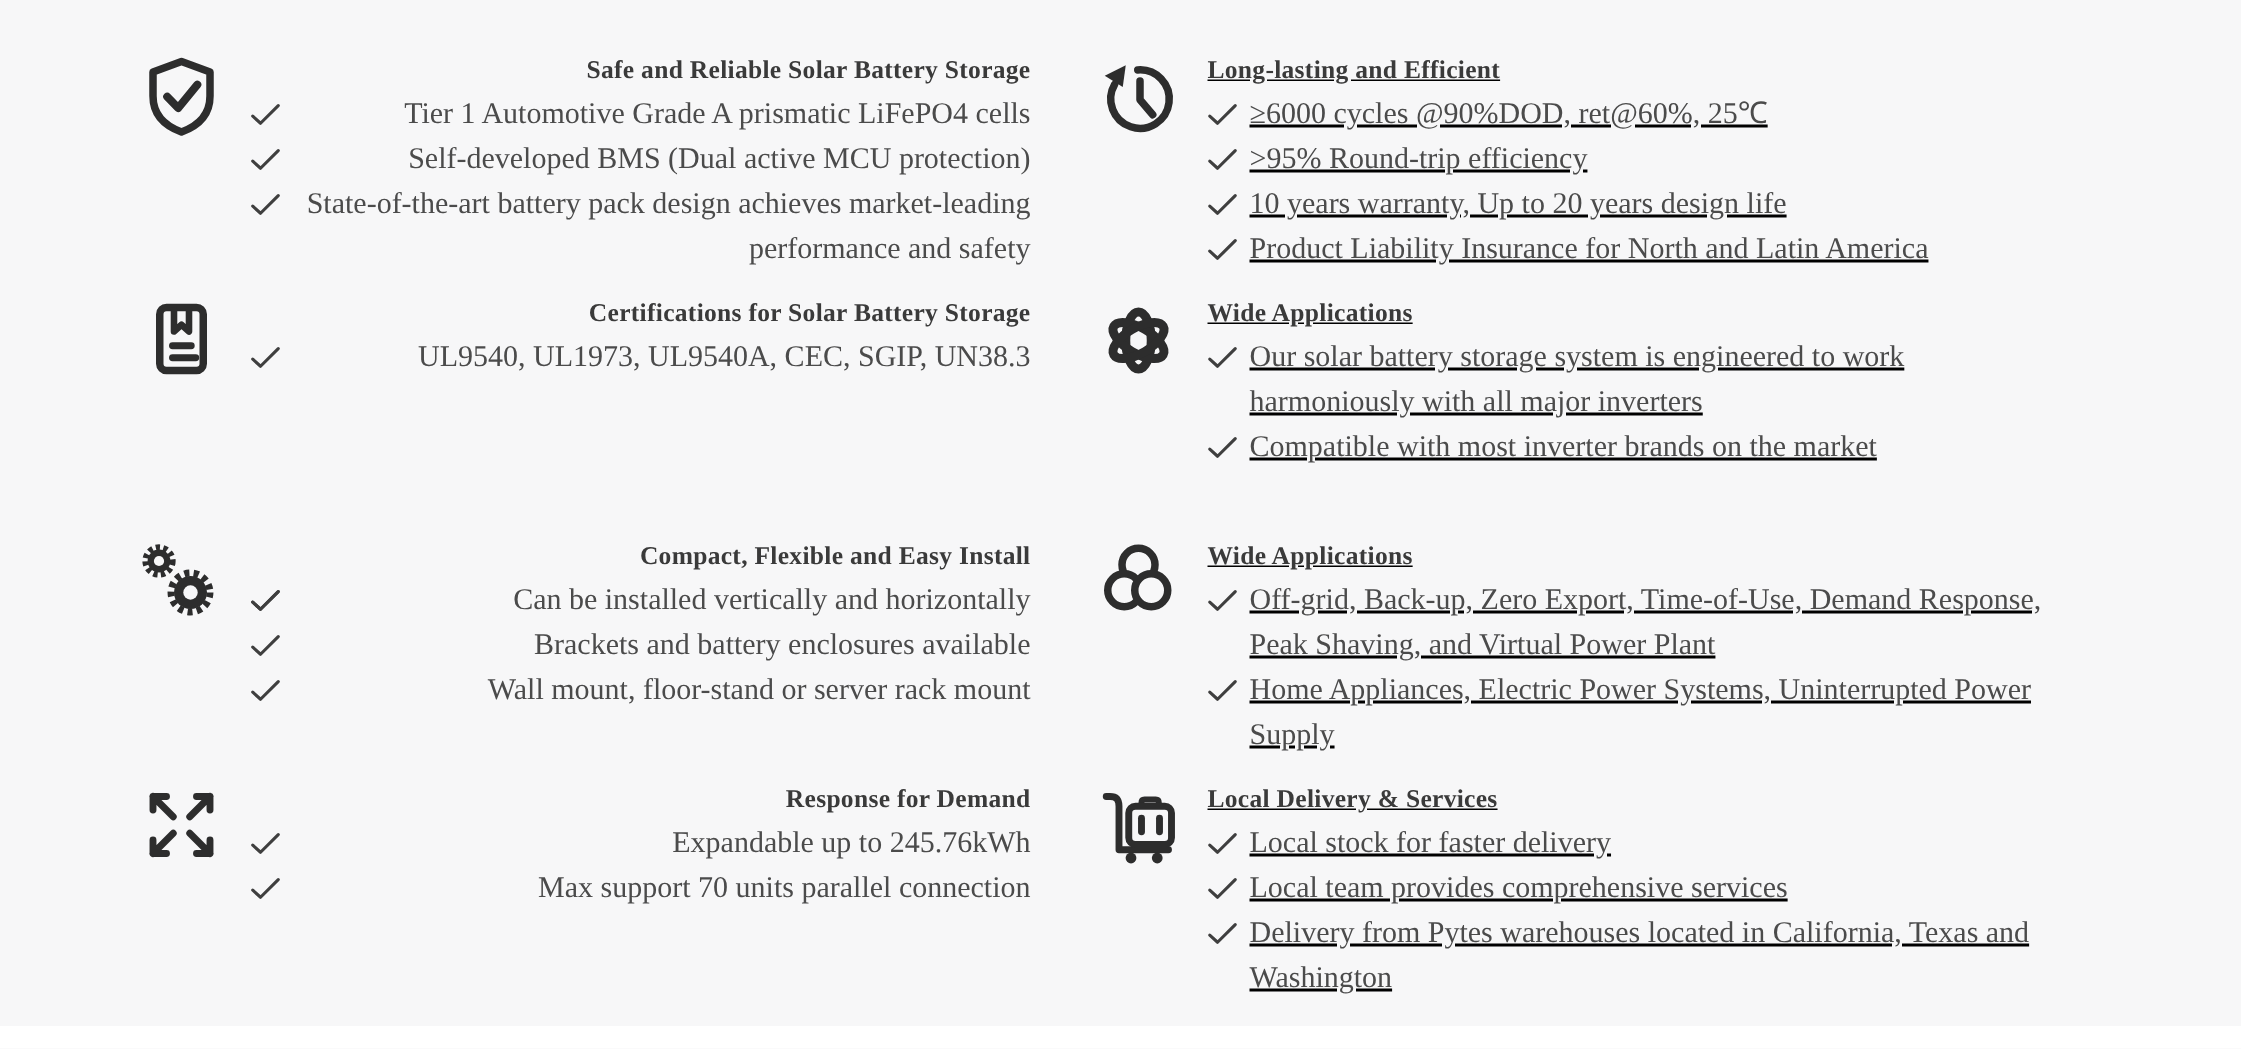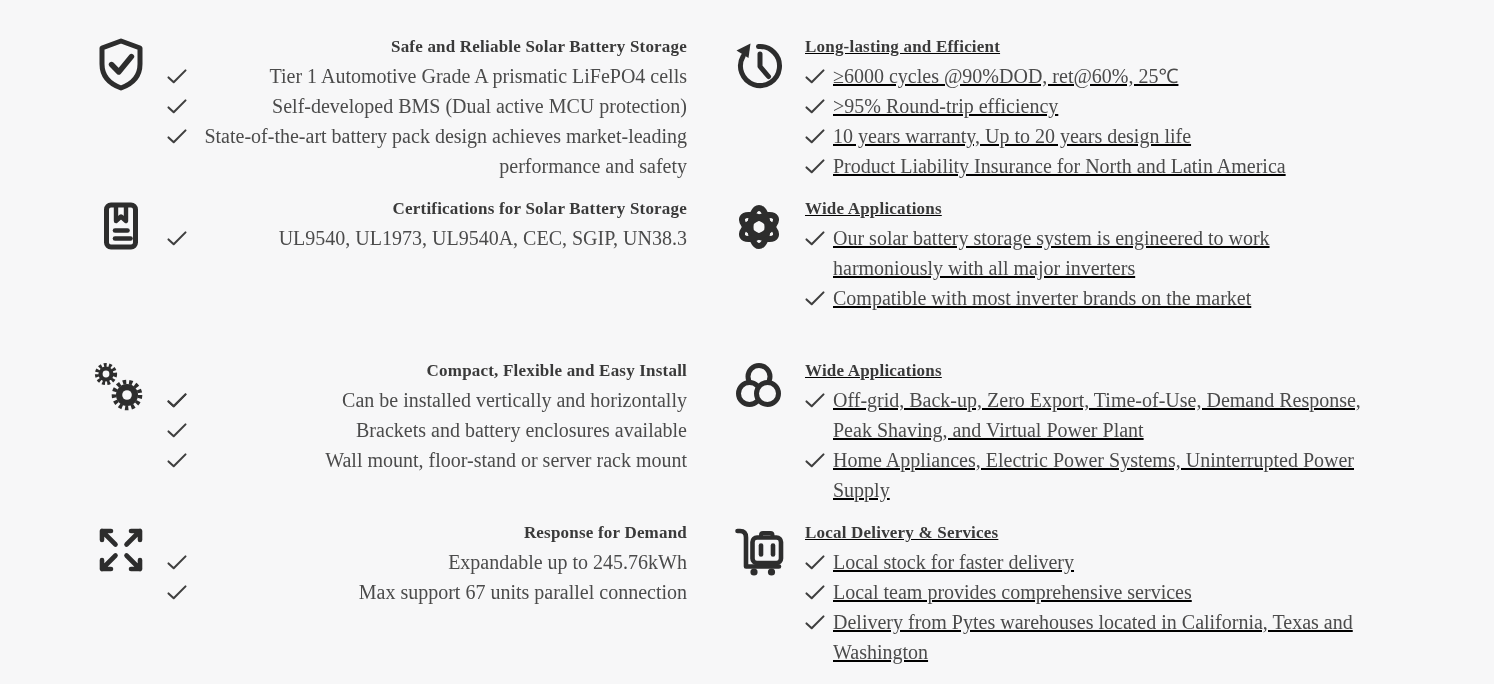--- a/index.html
+++ b/index.html
@@ -270,21 +270,21 @@
               </svg>
             </span>
           <span>Expandable up to 245.76kWh</span>
         </li>
         <li class="item">
           <span class="check">
               <svg viewBox="0 0 21 18">
                 <path d="M1.5 10 L7 15 L19.5 2.5"></path>
               </svg>
             </span>
-          <span>Max support 67 units parallel connection</span>
+          <span>Max support 70 units parallel connection</span>
         </li>
       </ul>
     </div>
   </section>
 
   <section class="feature col-right row-4">
     <div class="icon-box">
       <svg viewBox="0 0 56 56">
         <path class="ic" stroke-width="4.6" d="M6.5 9 H9 C13.5 9 15 11.5 15 15.5 V44.5 H48"></path>
         <circle cx="23" cy="50" r="3.6" fill="#2d2d2d"></circle>

